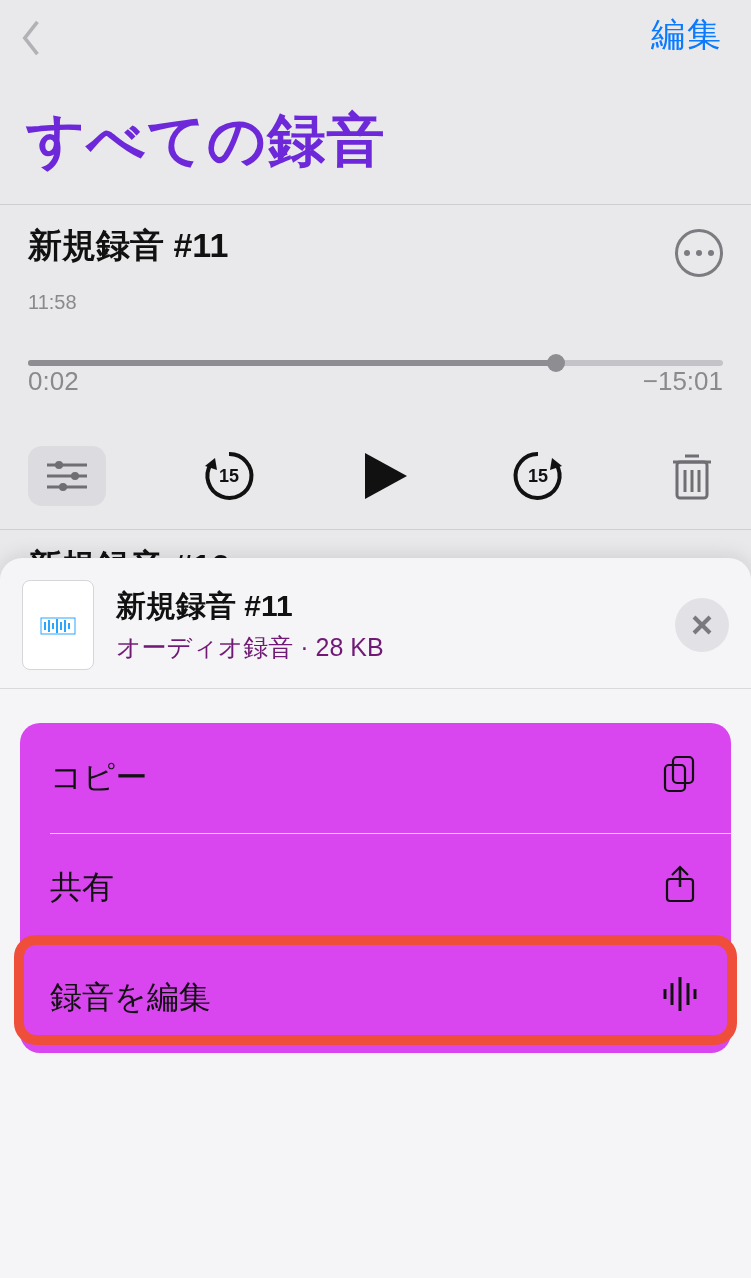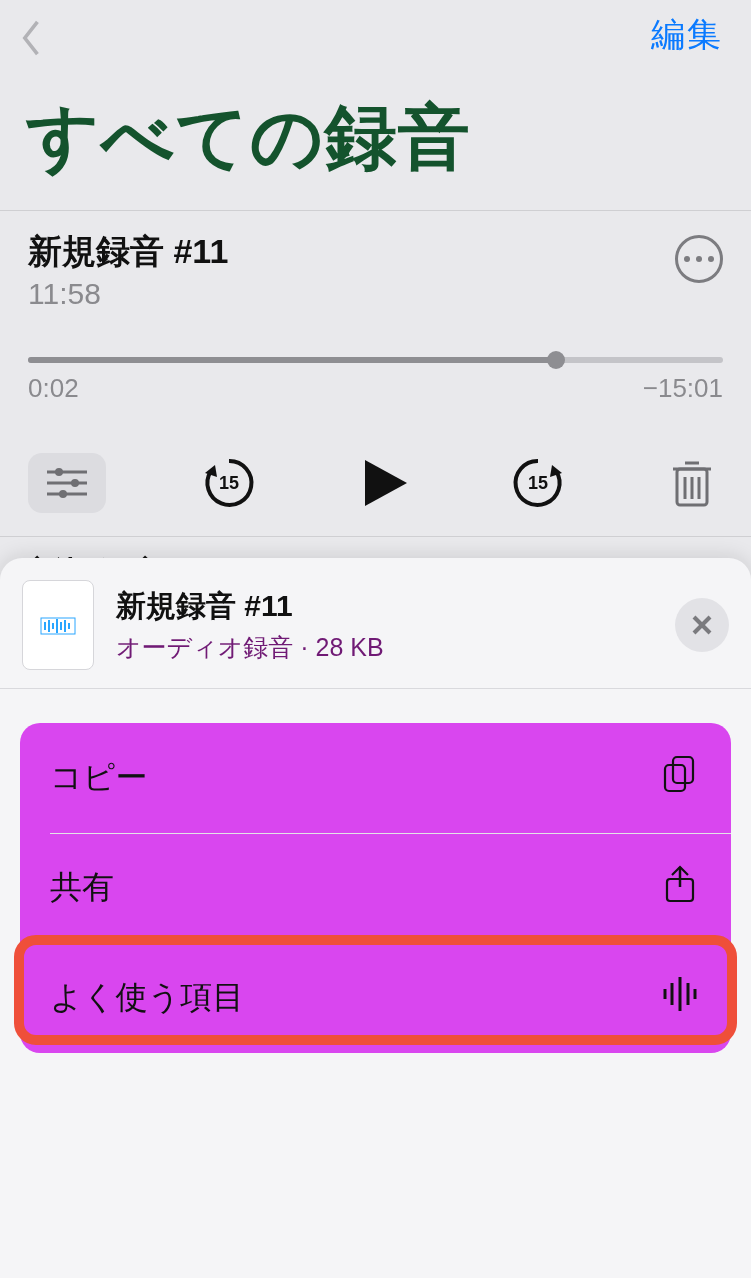--- a/index.html
+++ b/index.html
@@ -5,38 +5,38 @@
   * { box-sizing: border-box; margin: 0; padding: 0; }
   html, body { width: 751px; height: 1278px; font-family: -apple-system, "Helvetica Neue", Arial, sans-serif; background:#e9e9ec; overflow:hidden; }
   .screen { position:relative; width:751px; height:1278px; background:#e9e9ec; }
 
   
   .nav { position:relative; height:60px; }
   .back { position:absolute; left:12px; top:18px; width:40px; height:40px; display:flex; align-items:center; justify-content:center; }
   .back svg { width:22px; height:36px; stroke:#b2b2b6; stroke-width:4; fill:none; }
   .edit-link { position:absolute; right:28px; top:12px; font-size:34px; color:#0a7aff; letter-spacing:2px; }
 
-  .title { font-size:72px; font-weight:800; color:#14532d; margin:30px 0 24px 26px; letter-spacing:1px; }
+  .title { font-size:58px; font-weight:800; color:#6d28d9; margin:42px 0 24px 26px; letter-spacing:1px; }
 
   .divider { height:1px; background:#cfcfd2; margin:0; }
 
   
   .rec { padding:18px 28px 22px 28px; }
   .rec-head { position:relative; }
   .rec-title { font-size:34px; font-weight:700; color:#111; }
-  .rec-time  { font-size:30px; color:#8a8a8e; margin-top:2px; }
+  .rec-time  { font-size:20px; color:#8a8a8e; margin-top:22px; }
   .more-btn  { position:absolute; right:0; top:6px; width:48px; height:48px; border:3px solid #7c7c80; border-radius:50%; display:flex; align-items:center; justify-content:center; }
   .more-btn .dot { width:6px; height:6px; border-radius:50%; background:#7c7c80; margin:0 3px; }
 
   
   .scrubber { margin-top:46px; }
   .track { position:relative; height:6px; background:#c4c4c8; border-radius:3px; }
   .track .fill { position:absolute; left:0; top:0; height:6px; background:#8e8e92; border-radius:3px; width:76%; }
   .track .knob { position:absolute; top:-6px; left:76%; transform:translateX(-50%); width:18px; height:18px; border-radius:50%; background:#8e8e92; }
-  .times { display:flex; justify-content:space-between; margin-top:10px; font-size:26px; color:#8a8a8e; font-variant-numeric:tabular-nums; }
+  .times { display:flex; justify-content:space-between; font-size:26px; color:#8a8a8e; font-variant-numeric:tabular-nums; }
 
   
   .controls { display:flex; align-items:center; justify-content:space-between; margin-top:48px; }
   .ctrl { width:62px; height:62px; display:flex; align-items:center; justify-content:center; }
   .settings { width:78px; height:60px; border-radius:14px; background:#dcdce0; display:flex; align-items:center; justify-content:center; }
   .settings svg { width:44px; height:38px; }
   .skip svg { width:56px; height:56px; }
   .play  svg { width:54px; height:54px; }
   .trash svg { width:46px; height:52px; }
   .skip .num { font-size:18px; font-weight:700; fill:#111; }
@@ -190,21 +190,21 @@
         </div>
         <div class="menu-item">
           <span>共有</span>
           <span><svg viewBox="0 0 42 42">
               <rect x="8" y="16" width="26" height="22" rx="3"></rect>
               <line x1="21" y1="4" x2="21" y2="24" stroke-width="2.5"></line>
               <polyline points="13,12 21,4 29,12"></polyline>
             </svg></span>
         </div>
         <div class="menu-item">
-          <span>よく使う項目</span>
+          <span>録音を編集</span>
           <span><svg viewBox="0 0 42 42">
               <g stroke-width="3">
                 <line x1="6" y1="16" x2="6" y2="26"></line>
                 <line x1="13" y1="10" x2="13" y2="32"></line>
                 <line x1="21" y1="4" x2="21" y2="38"></line>
                 <line x1="29" y1="10" x2="29" y2="32"></line>
                 <line x1="36" y1="16" x2="36" y2="26"></line>
               </g>
             </svg></span>
         </div>

